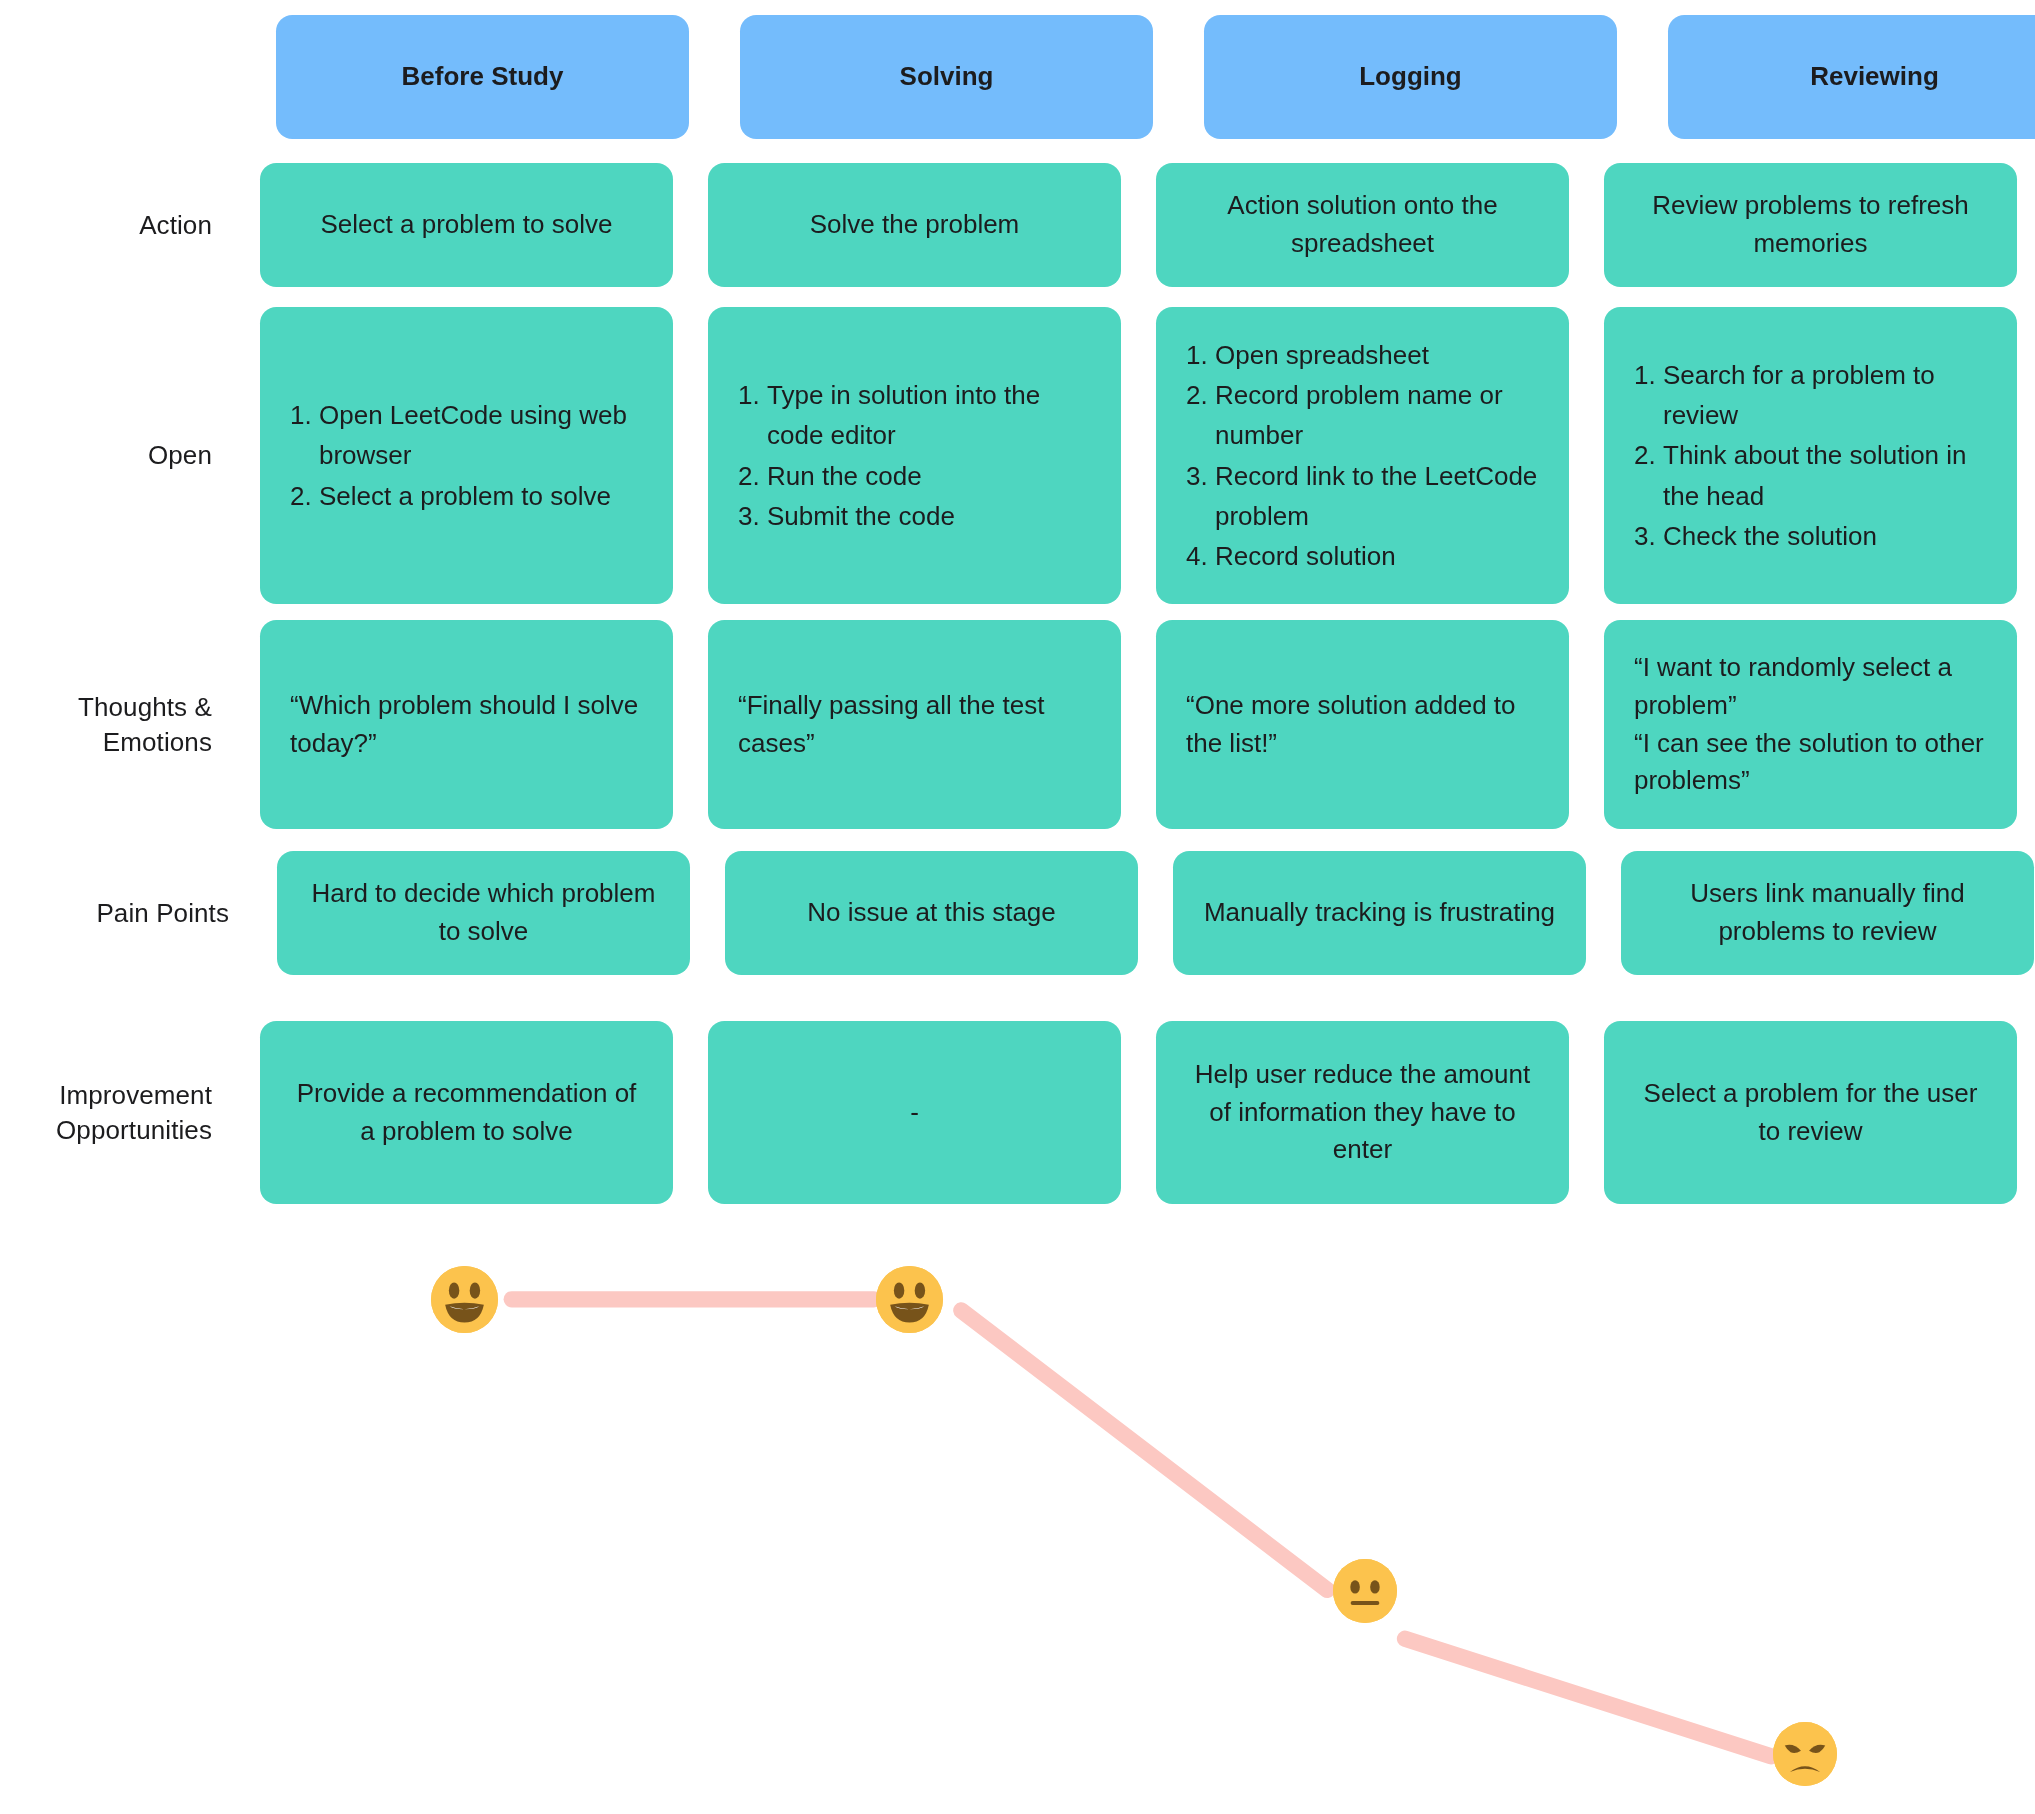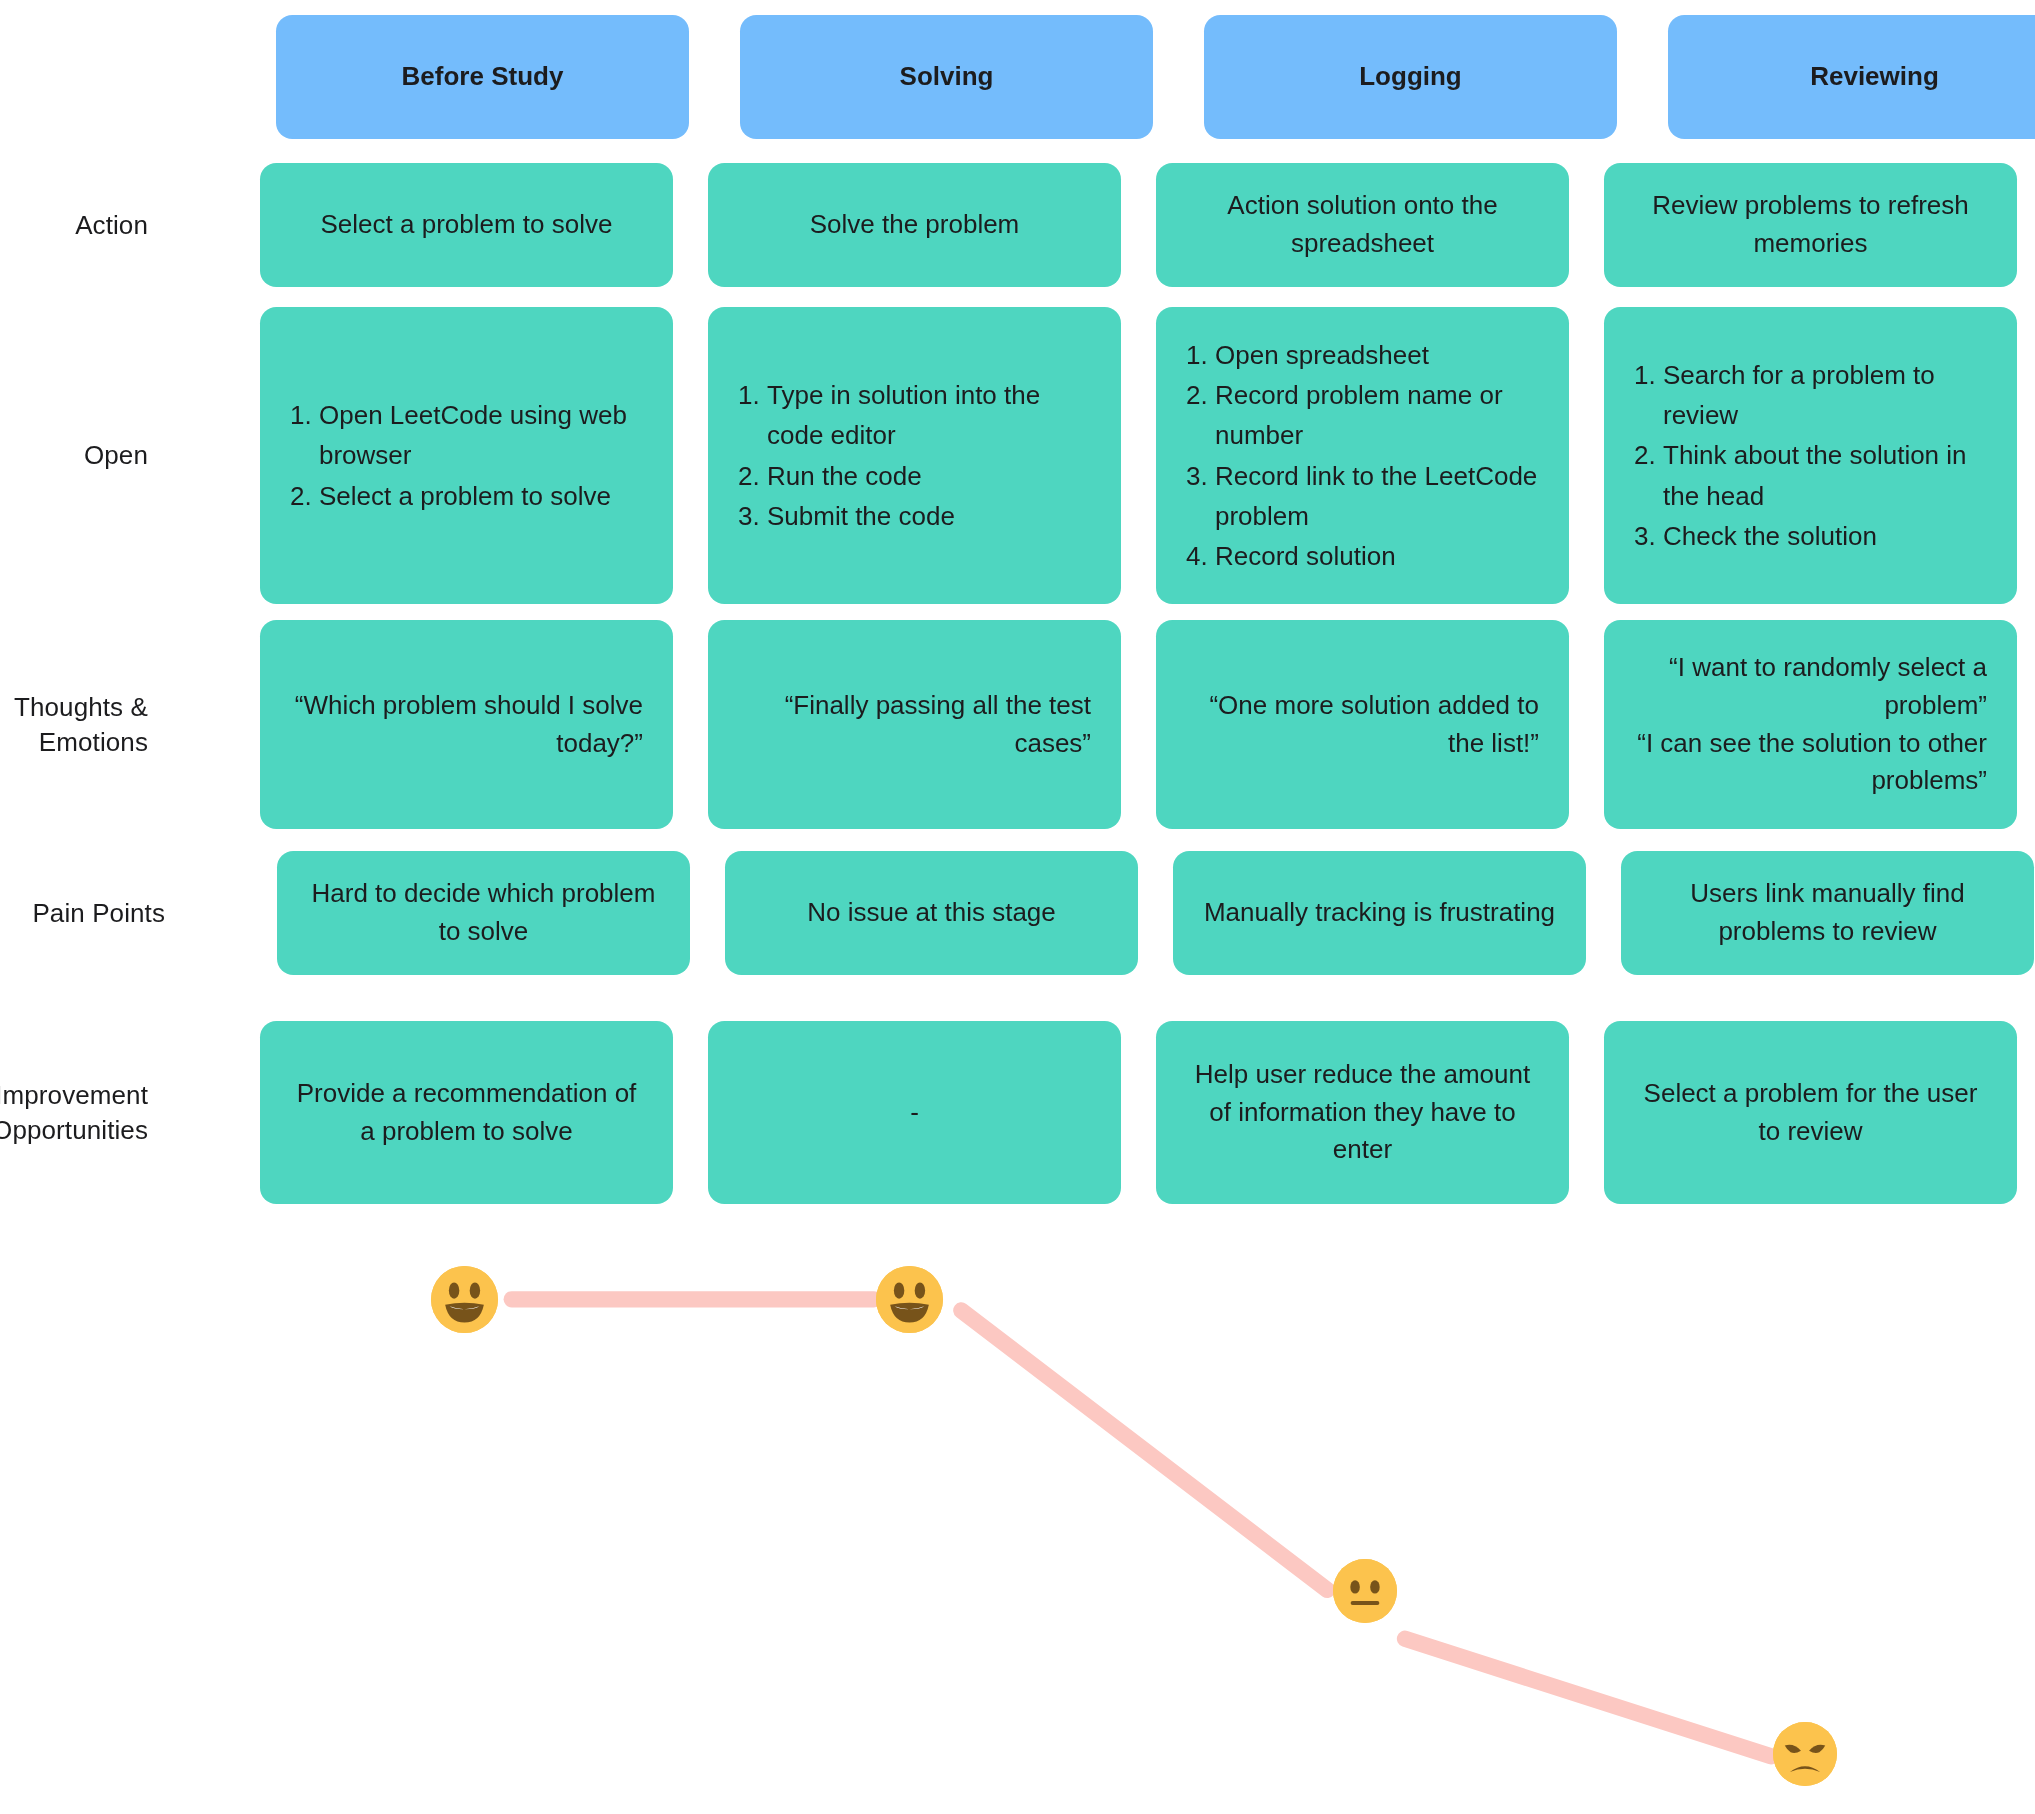--- a/index.html
+++ b/index.html
@@ -36,21 +36,21 @@
     align-items: stretch;
     position: absolute;
     left: 0;
     width: 2035px;
   }
 
   .row-label {
     width: 260px;
     flex: 0 0 260px;
     box-sizing: border-box;
-    padding-right: 112px;
+    padding-right: 48px;
     display: flex;
     align-items: center;
     justify-content: flex-end;
     text-align: right;
     font-size: 26px;
     line-height: 1.32;
     color: #1c1c1e;
     letter-spacing: 0.1px;
   }
 
@@ -101,21 +101,21 @@
 
   .card.list ol li {
     margin: 0;
     padding: 0;
   }
 
   .quote-lines {
     text-align: center;
   }
   .quote-lines > div {
-    text-align: right;
+    text-align: left;
   }
 
   
   #emotion-curve {
     position: absolute;
     left: 0;
     top: 1198px;
     width: 2035px;
     height: 616px;
   }

